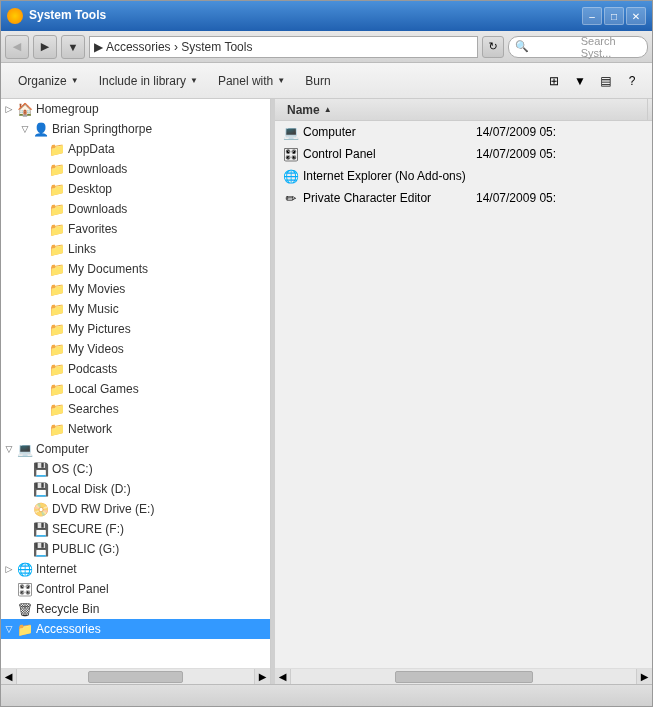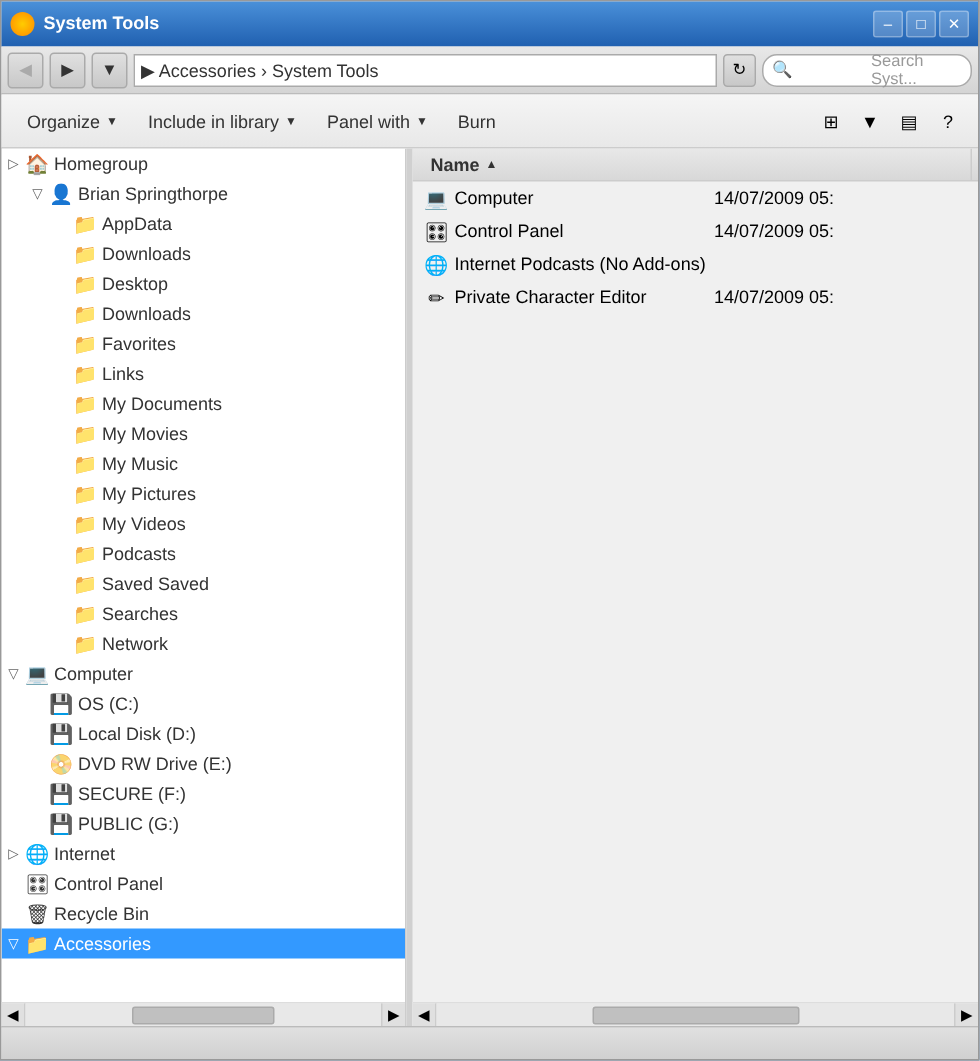--- a/index.html
+++ b/index.html
@@ -562,21 +562,21 @@
             <span class="tree-indent"></span>
             <span class="tree-toggle"></span>
             <span class="tree-icon">📁</span>
             <span class="tree-label">Podcasts</span>
           </div>
           <div class="tree-item">
             <span class="tree-indent"></span>
             <span class="tree-indent"></span>
             <span class="tree-toggle"></span>
             <span class="tree-icon">📁</span>
-            <span class="tree-label">Saved Saved</span>
+            <span class="tree-label">Local Games</span>
           </div>
           <div class="tree-item">
             <span class="tree-indent"></span>
             <span class="tree-indent"></span>
             <span class="tree-toggle"></span>
             <span class="tree-icon">📁</span>
             <span class="tree-label">Searches</span>
           </div>
           <div class="tree-item">
             <span class="tree-indent"></span>
@@ -670,21 +670,21 @@
           <div class="list-item-row">
             <div class="list-item-name">
               <span class="list-item-icon">🎛</span>
               <span>Control Panel</span>
             </div>
             <div class="list-item-date">14/07/2009 05:</div>
           </div>
           <div class="list-item-row">
             <div class="list-item-name">
               <span class="list-item-icon">🌐</span>
-              <span>Internet Podcasts (No Add-ons)</span>
+              <span>Internet Explorer (No Add-ons)</span>
             </div>
           </div>
           <div class="list-item-row">
             <div class="list-item-name">
               <span class="list-item-icon">✏</span>
               <span>Private Character Editor</span>
             </div>
             <div class="list-item-date">14/07/2009 05:</div>
           </div>
         </div>

